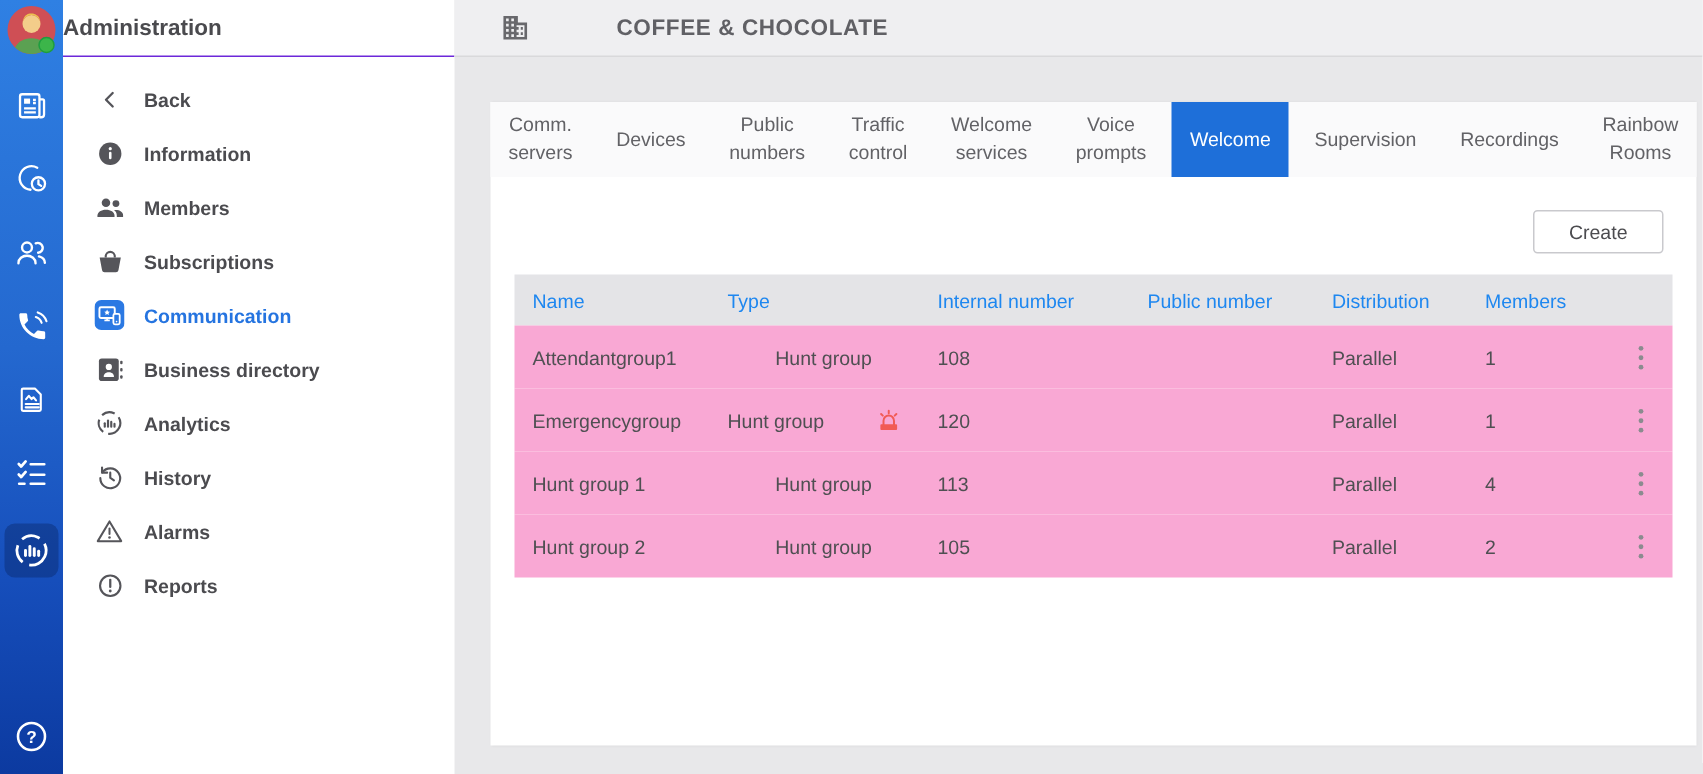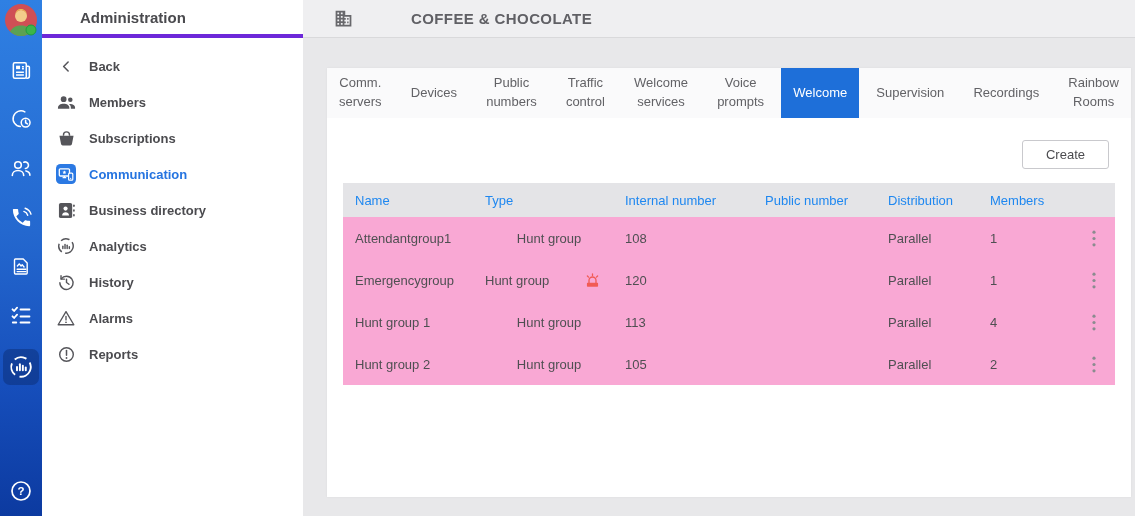--- a/index.html
+++ b/index.html
@@ -10,24 +10,24 @@
   .rail { width:42px; flex:0 0 42px; background:linear-gradient(180deg,#2f80e3 0%,#2468cf 45%,#164ebb 75%,#0c3aa0 100%);
           display:flex; flex-direction:column; align-items:center; padding:3px 0 10px; }
   .avatar { position:relative; width:34px; height:34px; cursor:pointer; }
   .rail-stack { display:flex; flex-direction:column; align-items:center; gap:19px; margin-top:18px; }
   .rail-btn { width:32px; height:30px; display:flex; align-items:center; justify-content:center; cursor:pointer; }
   .rail-btn.active { background:rgba(8,35,95,.38); border-radius:7px; width:36px; height:36px; }
   .rail-help { margin-top:auto; }
 
   
   .sidebar { width:261px; flex:0 0 261px; background:#ffffff; display:flex; flex-direction:column; }
-  .sidebar-header { height:38px; flex:0 0 38px; border-bottom:4px solid #6d28d9; display:flex; align-items:center; padding-left:38px; }
+  .sidebar-header { height:38px; flex:0 0 38px; border-bottom:1px solid #6d28d9; display:flex; align-items:center; }
   .sidebar-title { font-size:15px; font-weight:600; color:#4a4a4e; }
   .menu { padding-top:10px; }
-  .menu-item { height:36px; display:flex; align-items:center; padding-left:13px; cursor:pointer; }
+  .menu-item { height:36px; display:flex; align-items:center; padding-left:20px; cursor:pointer; }
   .menu-item .mi-icon { width:22px; display:flex; justify-content:center; align-items:center; flex:0 0 22px; }
   .menu-item .mi-label { margin-left:12px; font-size:13px; font-weight:600; color:#4b4b4f; }
   .menu-item.active .mi-label { color:#2574e0; }
 
   
   .main { flex:1; display:flex; flex-direction:column; min-width:0; }
   .main-header { height:38px; flex:0 0 38px; background:#efeff1; border-bottom:1px solid #d9d9db; display:flex; align-items:center; padding-left:30px;gap:44px; }
   .company-name { margin-left:13px; font-size:15px; font-weight:700; color:#606065; letter-spacing:.4px; }
   .content { flex:1; padding:30px 4px 19px 24px; }
   .card { background:#ffffff; height:100%; display:flex; flex-direction:column; box-shadow:0 0 2px rgba(0,0,0,.06); }
@@ -143,20 +143,30 @@
 
     <div class="menu-item">
       <span class="mi-icon">
         <svg width="13" height="13" viewBox="0 0 16 16">
             <path d="M10 2.5 4.5 8 10 13.5" fill="none" stroke="#55555a" stroke-width="1.9" stroke-linecap="round" stroke-linejoin="round"></path>
           </svg>
       </span>
       <span class="mi-label">Back</span>
     </div>
 
+    <div class="menu-item">
+      <span class="mi-icon">
+        <svg width="17" height="17" viewBox="0 0 16 16">
+            <circle cx="8" cy="8" r="7" fill="#55555a"></circle>
+            <circle cx="8" cy="4.8" r="1" fill="#fff"></circle>
+            <rect x="7.2" y="6.7" width="1.6" height="4.8" rx="0.8" fill="#fff"></rect>
+          </svg>
+      </span>
+      <span class="mi-label">Information</span>
+    </div>
 
     <div class="menu-item">
       <span class="mi-icon">
         <svg width="19" height="15" viewBox="0 0 20 15" fill="#55555a">
           <circle cx="7" cy="4" r="3"></circle>
             <circle cx="14" cy="4.6" r="2.4"></circle>
           <path d="M1 14v-.8c0-2.7 2.7-4.3 6-4.3s6 1.6 6 4.3V14H1z"></path>
           <path d="M14.6 14v-1c0-1.7-.8-3-2-3.9.5-.1.9-.1 1.4-.1 2.7 0 5 1.4 5 3.6V14h-4.4z"></path>
         </svg>
       </span>

